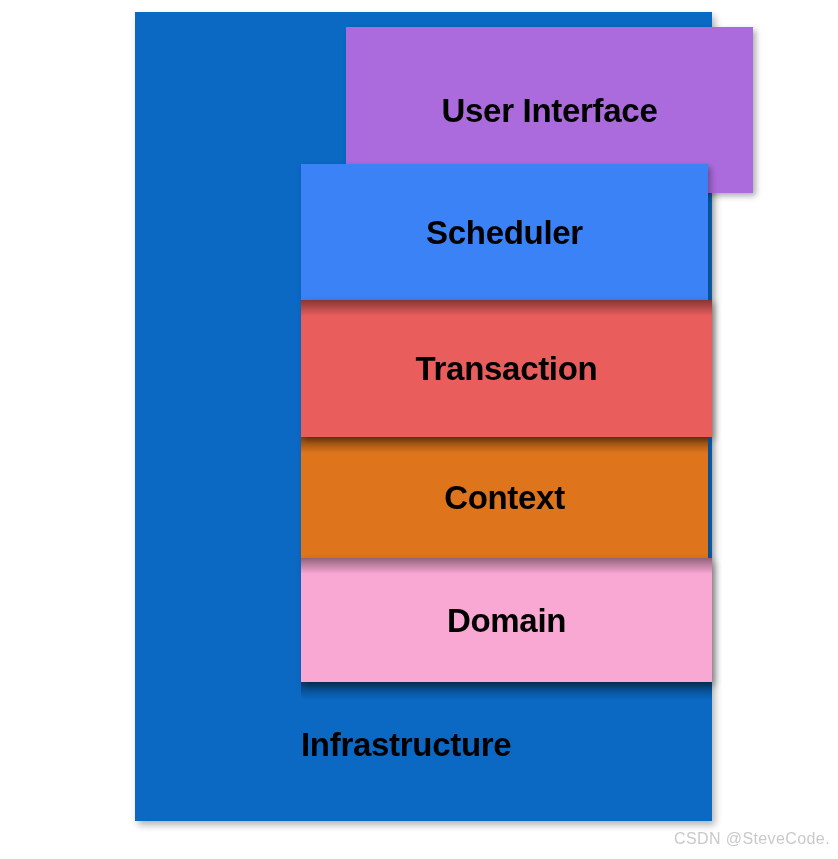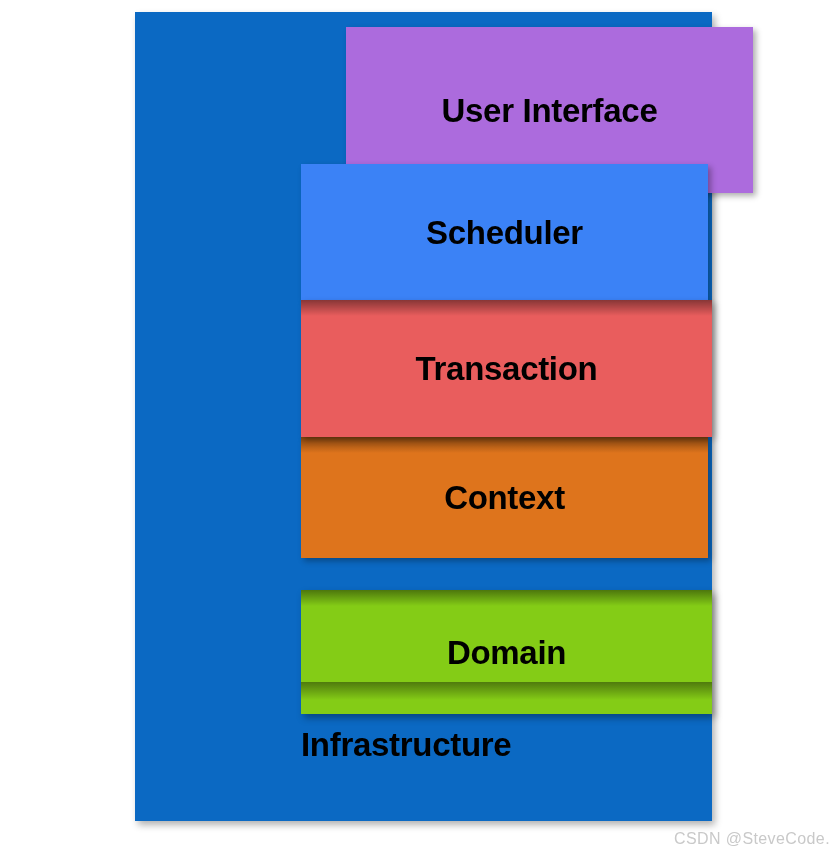--- a/index.html
+++ b/index.html
@@ -155,21 +155,21 @@
   </div>
 
   <div class="layer layer-context layer-shade" style="background:#de741c;">
     <span class="layer-label">Context</span>
   </div>
 
   <div class="layer layer-transaction layer-shade" style="background:#e95d5d;">
     <span class="layer-label">Transaction</span>
   </div>
 
-  <div class="layer layer-domain layer-shade" style="background:#84cc16;margin-top:32px;">
+  <div class="layer layer-domain layer-shade" style="background:#f9a8d4;">
     <span class="layer-label">Domain</span>
   </div>
 
   <div class="infra-shade"></div>
 
   <div class="watermark">CSDN @SteveCode.</div>
 
 </div>
 
 </body></html>

